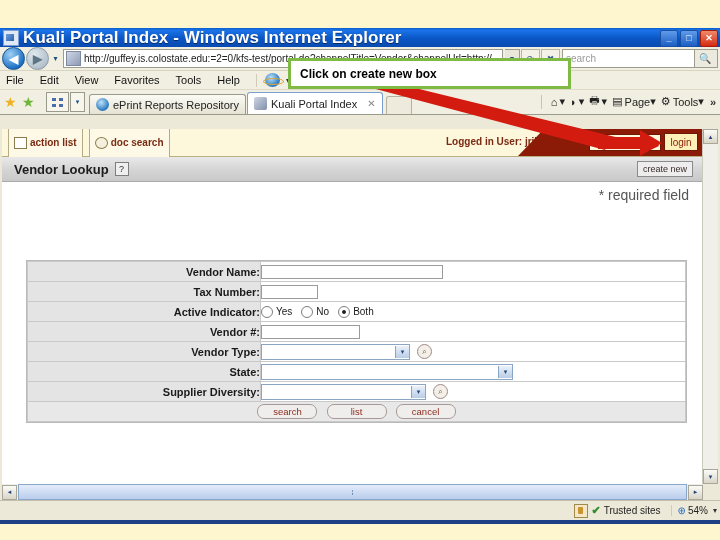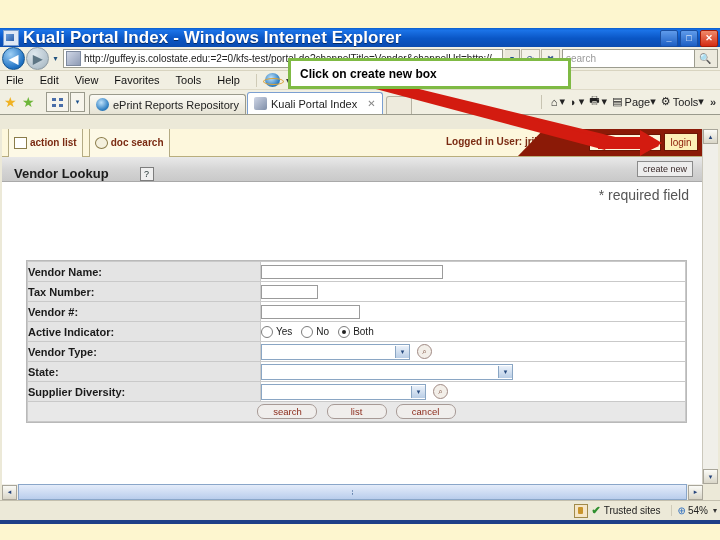--- a/index.html
+++ b/index.html
@@ -121,35 +121,35 @@
   .logged{position:absolute;left:444px;top:7px;font-size:10px;font-weight:bold;color:#7a2a12;}
   .red-wedge{position:absolute;right:0;top:0;width:185px;height:27px;background:#8b1a07;
     clip-path:polygon(26px 0,185px 0,185px 27px,0 27px);}
   .login-input{position:absolute;right:42px;top:5px;width:70px;height:15px;background:#fdf7dc;
     border:1px solid #6d1705;}
   .login-btn{position:absolute;right:5px;top:4px;width:32px;height:16px;background:#fdf0b8;
     border:1px solid #6d1705;display:flex;align-items:center;justify-content:center;
     font-size:10px;font-weight:normal;color:#8b1a07;}
 
   .kuali-titlebar{height:24px;background:linear-gradient(to bottom,#e9e9e9,#d4d4d4 55%,#c9c9c9);
-    border-bottom:1px solid #a9a9a9;display:flex;align-items:flex-end;position:relative;gap:25px;}
+    border-bottom:1px solid #a9a9a9;display:flex;align-items:center;position:relative;}
   .ktitle{margin-left:12px;font-size:13px;font-weight:bold;color:#1c1c1c;}
   .khelp{width:12px;height:12px;margin-left:6px;border:1px solid #7d7d7d;background:#efefef;
     display:flex;align-items:center;justify-content:center;font-size:9px;color:#233;}
   .create-new{position:absolute;right:10px;top:4px;height:14px;border:1px solid #8b8b8b;
     background:#ededed;display:flex;align-items:center;padding:0 5px;font-size:9px;color:#3a2a2a;}
 
   .reqfield{position:absolute;right:14px;top:58px;font-size:14px;color:#555;}
 
   
   .formwrap{position:absolute;left:24px;top:131px;width:659px;border:1px solid #b9b9b9;
     background:#fff;}
   table.kform{border-collapse:collapse;width:100%;}
   table.kform td{border:1px solid #c9c9c9;padding:0;height:19px;font-size:11px;}
-  td.lbl{width:232px;background:#e4e4e4;padding-right:5px;
+  td.lbl{width:232px;background:#e4e4e4;text-align:right;padding-right:5px;
     font-weight:bold;color:#1a1a1a;font-size:10.5px;}
   td.fld{background:#fff;padding-left:3px;}
   .tin{height:12px;border:1px solid #9b9b9b;background:#fff;vertical-align:middle;
     display:inline-block;}
   .tin.w-vendorname{width:180px;}
   .tin.w-tax{width:55px;}
   .tin.w-num{width:97px;}
   .tin.w-commodity{width:178px;}
   .sel{height:14px;border:1px solid #8aa6c4;background:#fff;display:inline-flex;align-items:center;
     justify-content:flex-end;vertical-align:middle;}
@@ -355,36 +355,36 @@
             <span class="tin w-vendorname"></span>
           </td>
         </tr>
         <tr>
           <td class="lbl">Tax Number:</td>
           <td class="fld">
             <span class="tin w-tax"></span>
           </td>
         </tr>
         <tr>
-          <td class="lbl">Vendor #:</td>
-          <td class="fld">
-            <span class="tin w-num"></span>
-          </td>
-        </tr>
-        <tr>
           <td class="lbl">Active Indicator:</td>
           <td class="fld">
             <div class="radios">
               <span class="rad"></span>
               <span class="rlabel">Yes</span>
               <span class="rad"></span>
               <span class="rlabel">No</span>
               <span class="rad on"></span>
               <span class="rlabel">Both</span>
             </div>
+          </td>
+        </tr>
+        <tr>
+          <td class="lbl">Vendor #:</td>
+          <td class="fld">
+            <span class="tin w-num"></span>
           </td>
         </tr>
         <tr>
           <td class="lbl">Vendor Type:</td>
           <td class="fld">
             <span class="sel w-type">
               <span class="arrow">▾</span>
             </span>
             <span class="magbtn">⌕</span>
           </td>

